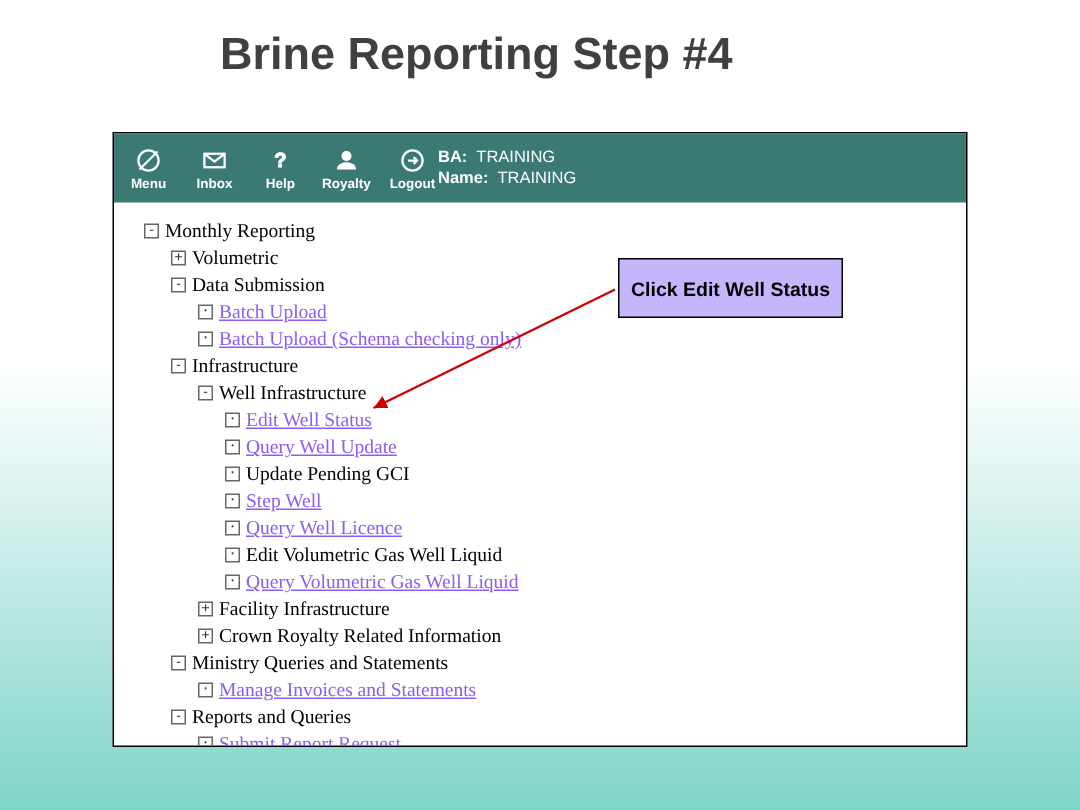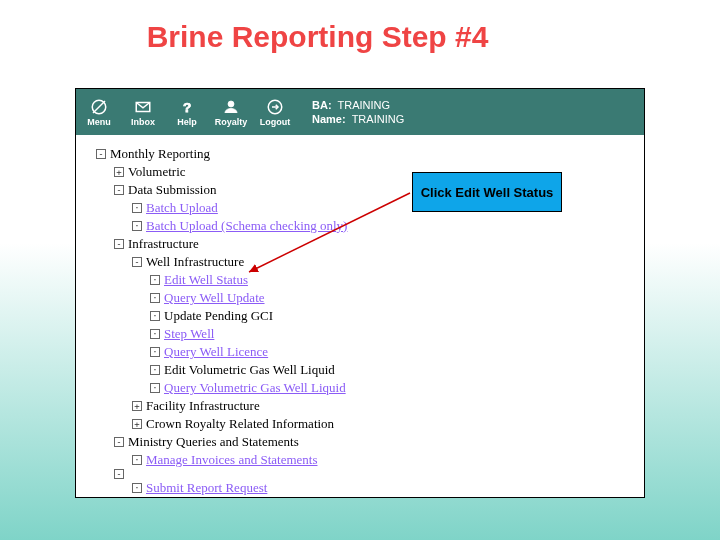--- a/index.html
+++ b/index.html
@@ -13,21 +13,21 @@
     overflow: hidden;
   }
   .slide-title {
     position: absolute;
     top: 20px;
     left: 0;
     width: 635px;
     text-align: center;
     font-size: 30px;
     font-weight: bold;
-    color: #ef4444;
+    color: #404040;
   }
   .app-frame {
     position: absolute;
     top: 88px;
     left: 75px;
     width: 570px;
     height: 410px;
     background: #fff;
     border: 1px solid #000;
     overflow: hidden;
@@ -56,21 +56,20 @@
   }
   .topbar-icon .glyph {
     width: 20px;
     height: 20px;
     display: flex;
     align-items: center;
     justify-content: center;
   }
   .topbar-icon svg { width: 18px; height: 18px; fill: #fff; stroke: #fff; }
   .ba-block {
-    margin-left: 20px;
     font-size: 11px;
     line-height: 14px;
   }
   .ba-block .row { display: flex; gap: 6px; }
   .ba-block .lab { font-weight: bold; }
   .tree {
     padding: 10px 10px 0 20px;
     font-family: "Times New Roman", Times, serif;
     font-size: 13px;
     color: #000;
@@ -99,21 +98,21 @@
   }
   .tree-label { }
   .tree-label.link { text-decoration: underline; color: #8b5cf6; }
   .callout {
     position: absolute;
     top: 172px;
     left: 412px;
     width: 150px;
     height: 40px;
     border: 1px solid #000;
-    background: #0ea5e9;
+    background: #c4b5fd;
     display: flex;
     align-items: center;
     justify-content: center;
     text-align: center;
     font-size: 13px;
     font-weight: bold;
     font-family: Arial, sans-serif;
     padding: 2px 6px;
   }
   .arrow {
@@ -282,20 +281,21 @@
       <span class="tree-label">Ministry Queries and Statements</span>
     </div>
 
     <div class="tree-item lvl-2">
       <span class="expander">·</span>
       <span class="tree-label link">Manage Invoices and Statements</span>
     </div>
 
     <div class="tree-item lvl-1">
       <span class="expander">-</span>
+      <span class="tree-label">Reports and Queries</span>
     </div>
 
     <div class="tree-item lvl-2">
       <span class="expander">·</span>
       <span class="tree-label link">Submit Report Request</span>
     </div>
 
   </div>
 </div>
 

